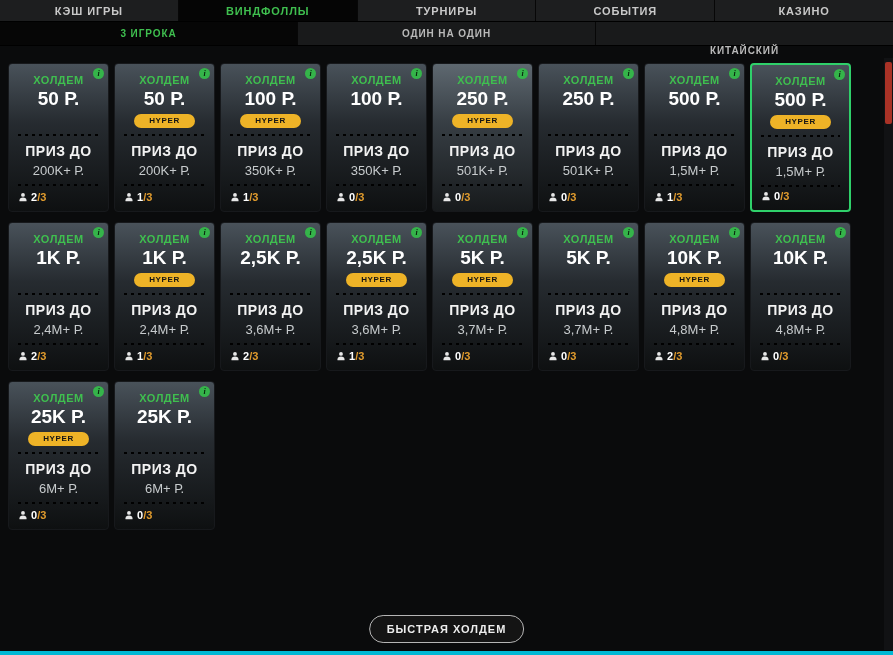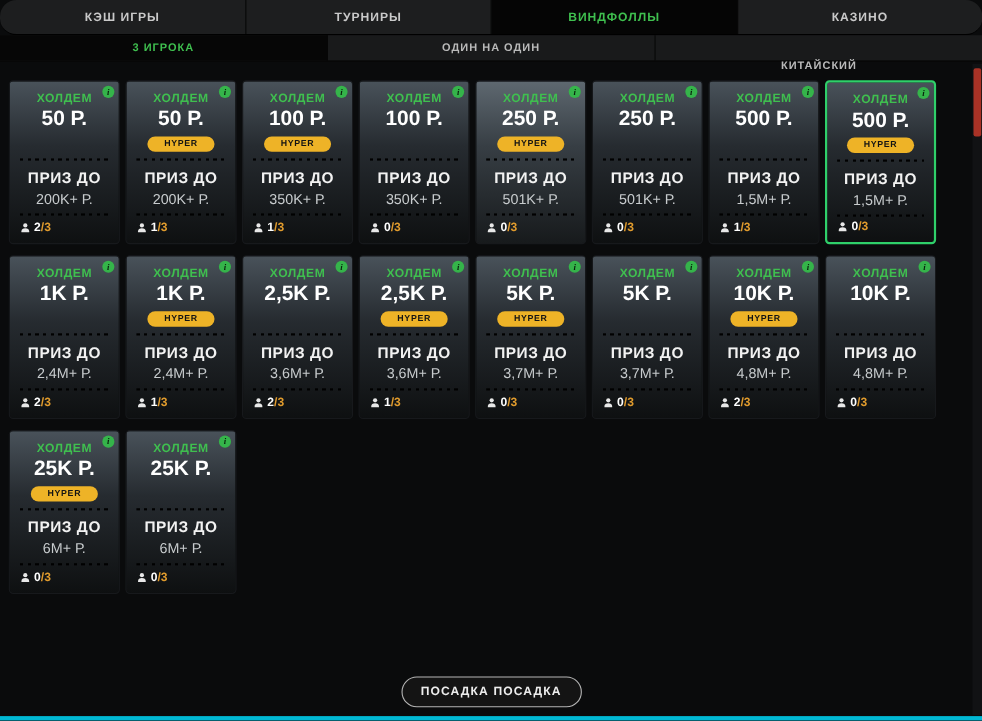--- a/index.html
+++ b/index.html
@@ -6,21 +6,21 @@
   html, body { width: 893px; height: 655px; }
   body {
     background: #0a0b0c;
     font-family: "Liberation Sans", sans-serif;
     overflow: hidden;
     position: relative;
   }
   .app { width: 100%; height: 100%; position: relative; }
 
   
-  .top-tabs { display: flex; height: 32px; background: #1d1e1f; border-bottom: 1px solid #000; border-radius: 15px; }
+  .top-tabs { display: flex; height: 22px; background: #1d1e1f; border-bottom: 1px solid #000; }
   .top-tab {
     flex: 1; display: flex; align-items: center; justify-content: center;
     color: #c9c9c9; font-size: 11px; font-weight: bold; letter-spacing: 0.9px;
     border-right: 1px solid #070707; cursor: pointer; text-transform: uppercase;
   }
   .top-tab:last-child { border-right: none; }
   .top-tab.active { background: #050505; color: #3fbf4f; }
 
   
   .sub-tabs { display: flex; height: 24px; background: #191a1b; border-bottom: 1px solid #000; }
@@ -100,22 +100,23 @@
 
   
   .bottom-line { position: absolute; left: 0; right: 0; bottom: 0; height: 4px; background: #00b8d4; }
 </style>
 </head>
 <body>
 
 <div class="app">
   <nav class="top-tabs">
       <div class="top-tab">КЭШ ИГРЫ</div>
+      <div class="top-tab active">ВИНДФОЛЛЫ</div>
       <div class="top-tab">ТУРНИРЫ</div>
-      <div class="top-tab active">ВИНДФОЛЛЫ</div>
+      <div class="top-tab">СОБЫТИЯ</div>
       <div class="top-tab">КАЗИНО</div>
     </nav>
   <nav class="sub-tabs">
       <div class="sub-tab active">3 ИГРОКА</div>
       <div class="sub-tab">ОДИН НА ОДИН</div>
       <div class="sub-tab">КИТАЙСКИЙ</div>
     </nav>
   <main class="card-grid">
       <div class="card">
     <div class="card-head">
@@ -512,15 +513,15 @@
       <span class="cur">0</span>
           <span class="max">/3</span>
     </div>
   </div>
     </main>
 
   <div class="scrollbar">
     <div class="scroll-thumb"></div>
   </div>
 
-  <button class="quick-seat">ПОСАДКА ПОСАДКА</button>
+  <button class="quick-seat">БЫСТРАЯ ХОЛДЕМ</button>
   <div class="bottom-line"></div>
 </div>
 
 </body></html>

